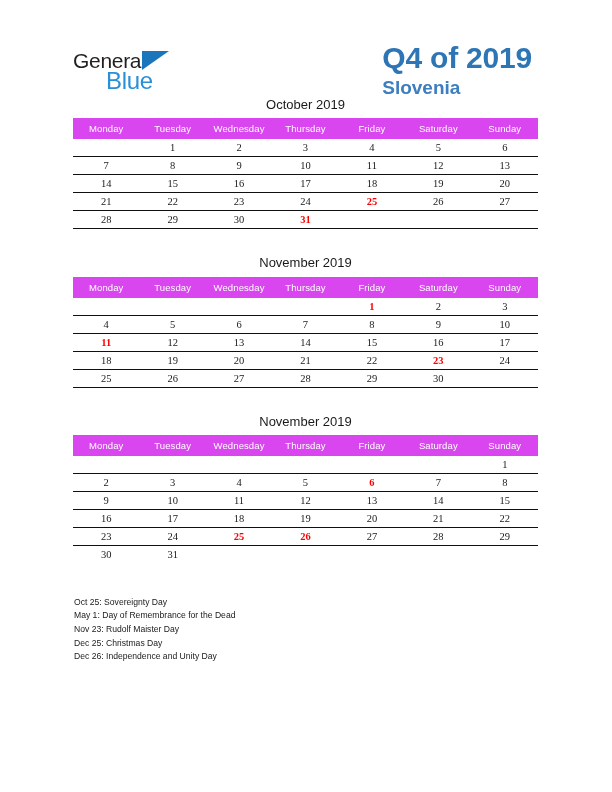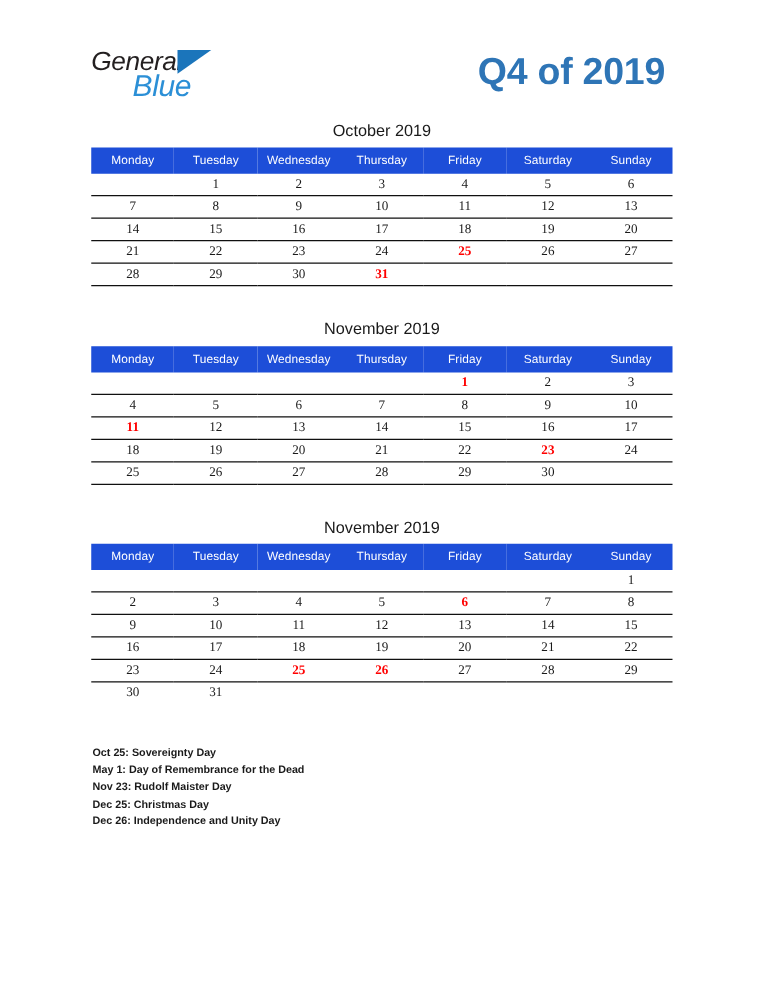--- a/index.html
+++ b/index.html
@@ -21,24 +21,23 @@
   .page-header {
     position: relative;
     height: 92px;
     padding: 0 80px 0 73px;
     box-sizing: border-box;
   }
 
   .brand-logo {
     position: absolute;
     left: 73px;
-    top: 39px;
+    top: 50px;
     width: 130px;
     height: 46px;
-    font-style: italic;
   }
   .brand-line-1 {
     font-size: 21px;
     letter-spacing: -0.3px;
     color: #231f20;
     font-family: "Liberation Sans", sans-serif;
     line-height: 1;
     position: absolute;
     left: 0;
     top: 0;
@@ -98,21 +97,21 @@
     color: #1a1a1a;
     padding: 6px 0 6px 0;
     line-height: 1.1;
   }
   table.cal {
     width: 465px;
     border-collapse: collapse;
     table-layout: fixed;
   }
   table.cal th {
-    background: #1d4ed8;
+    background: #d946ef;
     color: #ffffff;
     font-size: 9.5px;
     font-weight: normal;
     text-align: center;
     padding: 5px 0 5px 0;
     border: none;
     letter-spacing: 0.1px;
   }
   table.cal td {
     text-align: center;
@@ -137,36 +136,36 @@
   
   .legend {
     padding: 12px 73px 0 74px;
     box-sizing: border-box;
   }
   .legend-item {
     font-size: 8.6px;
     color: #1a1a1a;
     line-height: 13.6px;
     white-space: nowrap;
-    font-weight: bold;
   }
 </style>
 </head>
 <body>
 
 <div class="page-header">
 
   <div class="brand-logo">
     <span class="brand-line-1">General</span>
     <span class="brand-triangle"></span>
     <span class="brand-line-2">Blue</span>
   </div>
 
   <div class="title-block">
     <div class="quarter-title">Q4 of 2019</div>
+    <div class="region-title">Slovenia</div>
   </div>
 
 </div>
 
 <div class="months-wrap">
 
 <div class="month-block">
       <div class="month-title">October 2019</div>
       <table class="cal">
         <thead>

